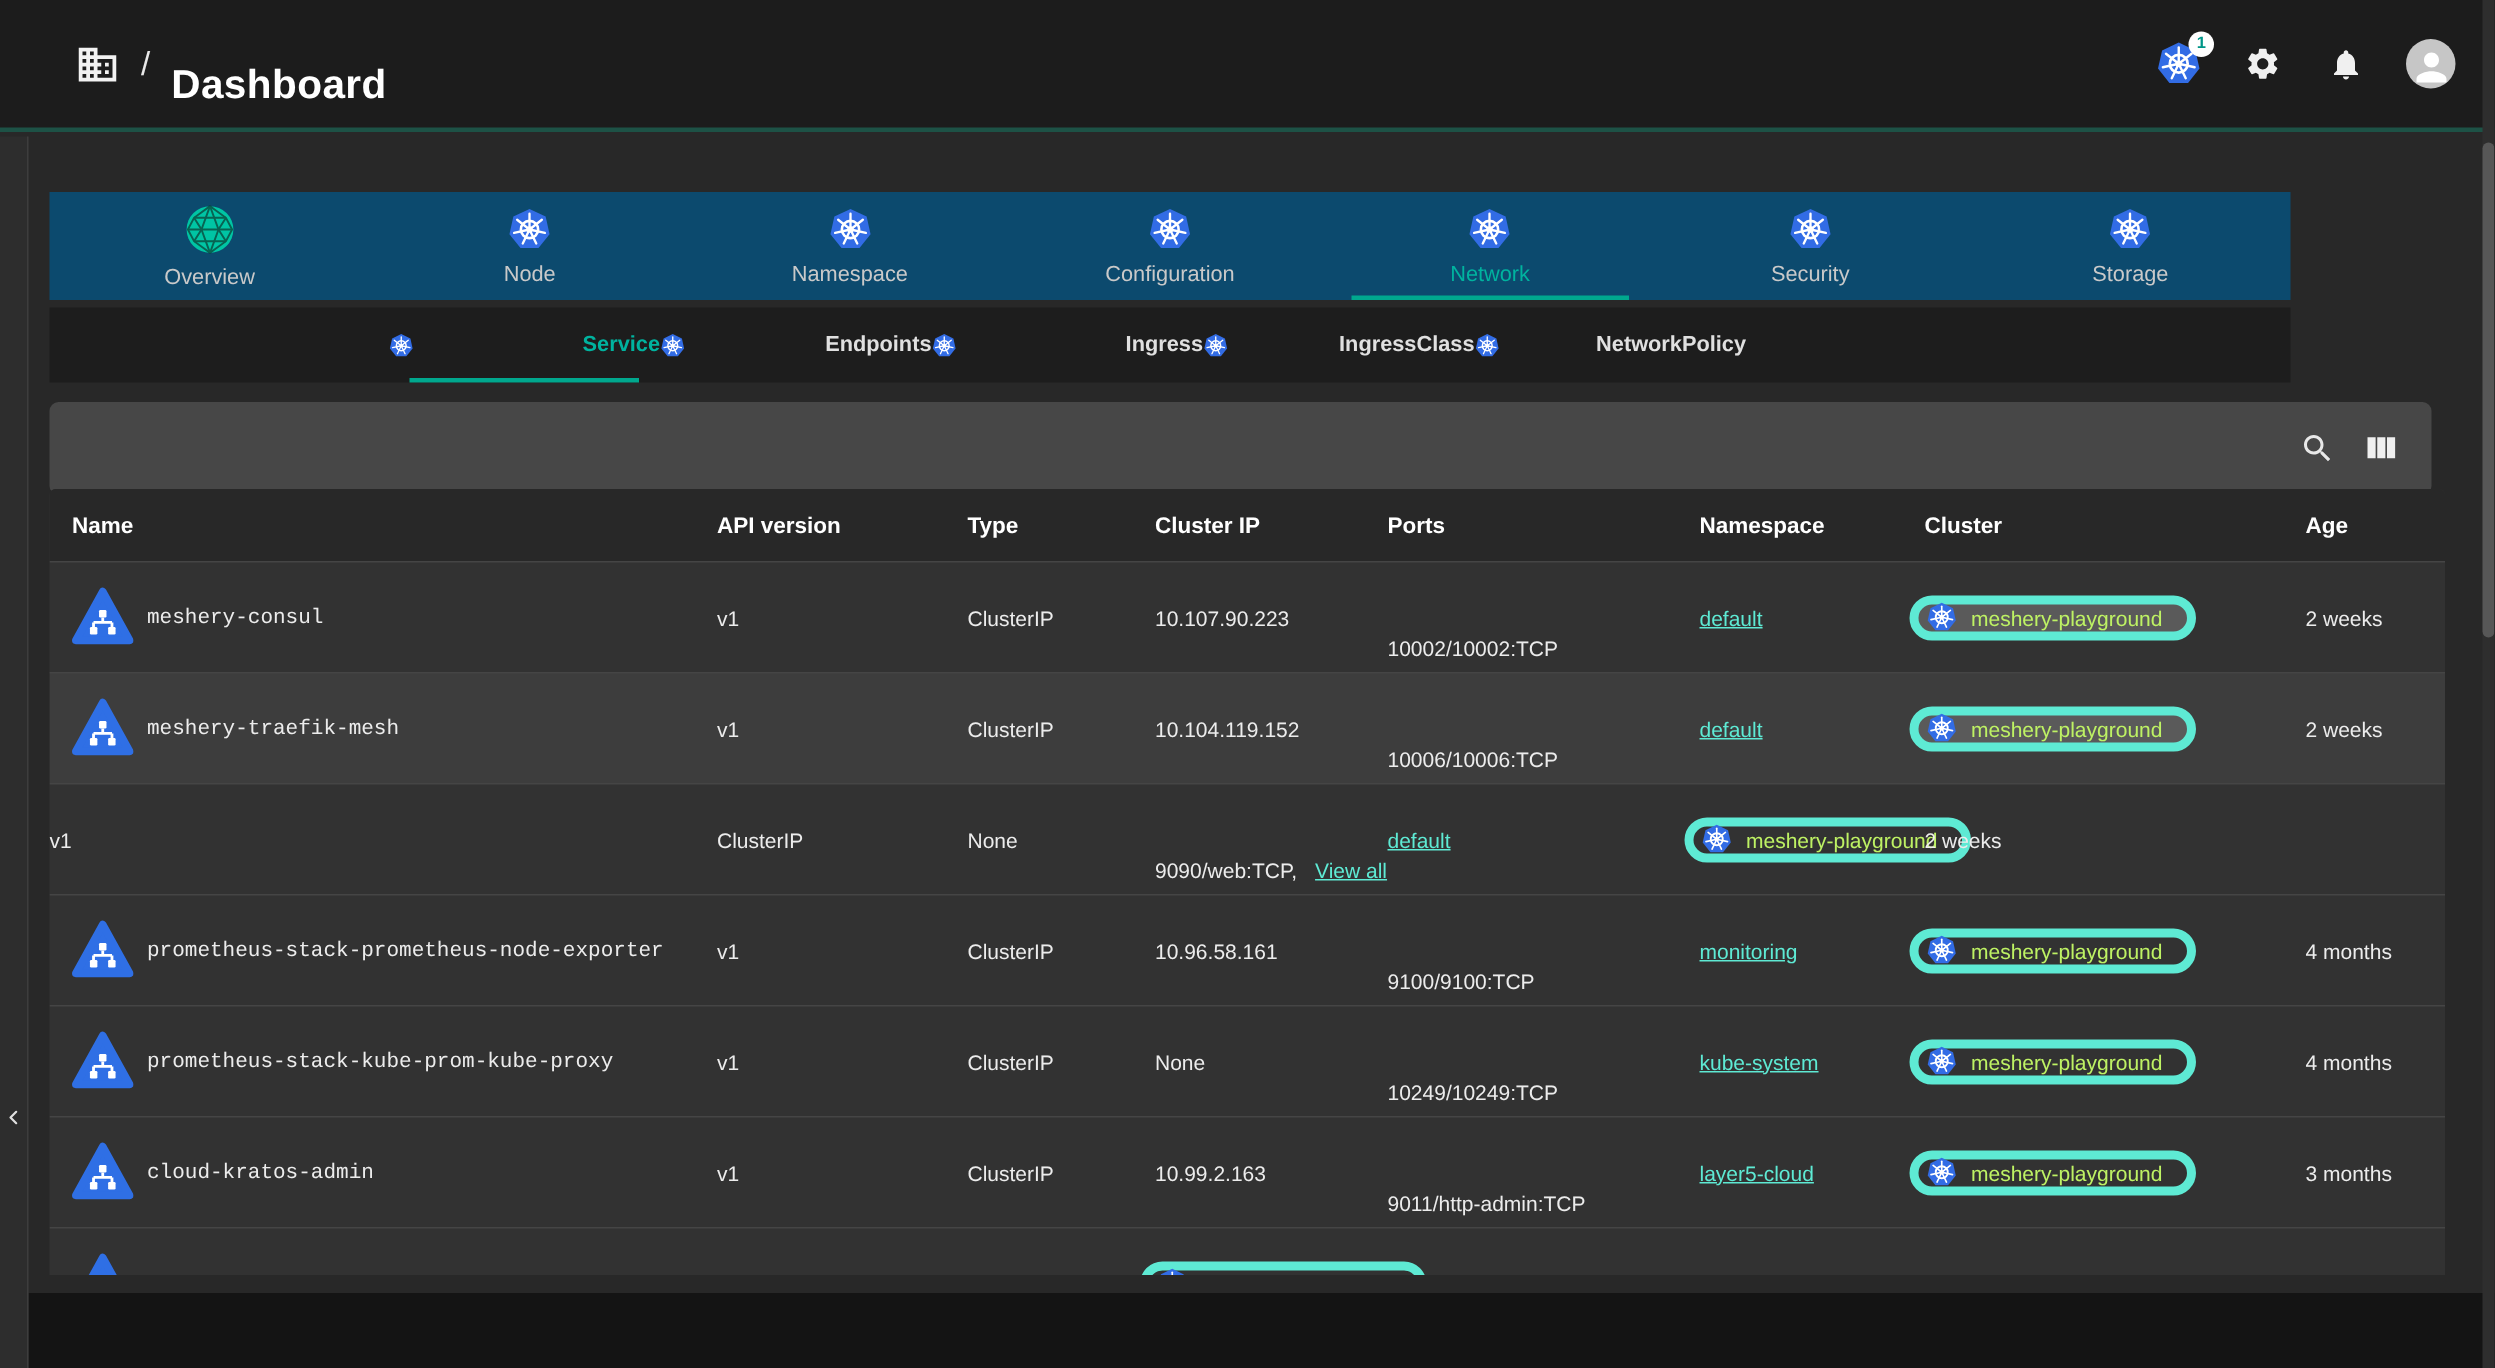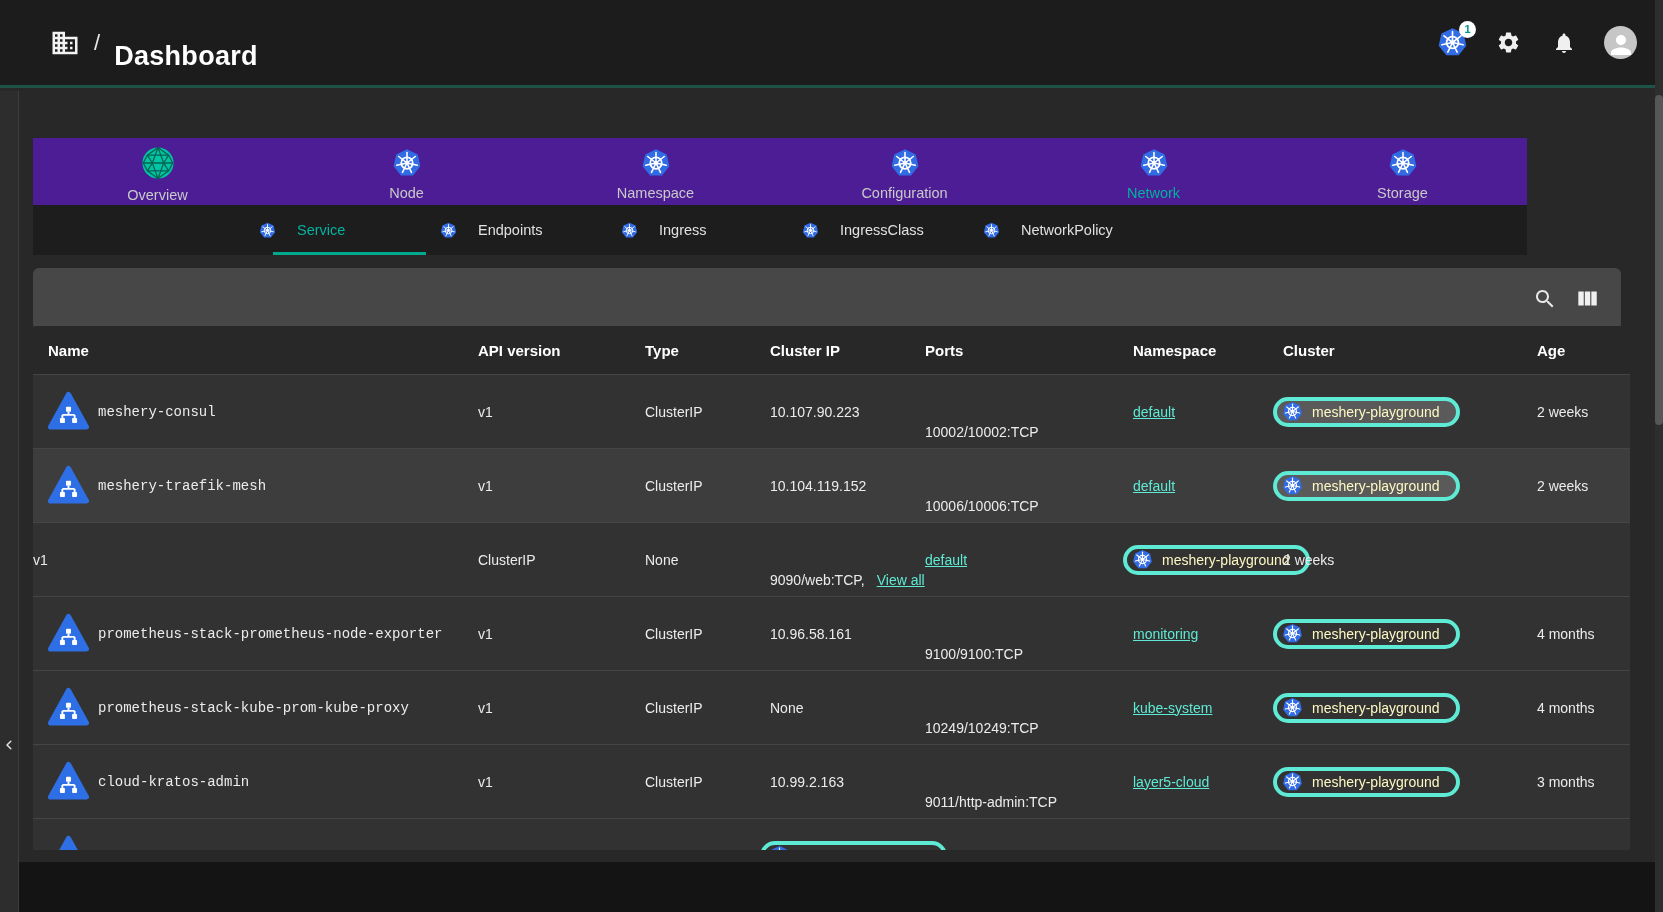--- a/index.html
+++ b/index.html
@@ -25,36 +25,36 @@
                font-size:11px; font-weight:700; color:#009688; }
   .avatar { width:33px; height:33px; border-radius:50%; background:#c6c6c6; display:flex;
             align-items:center; justify-content:center; overflow:hidden; cursor:pointer; }
 
   
   .rail { position:absolute; left:0; top:91px; width:19px; height:821px; background:#2d2d2d;
           border-right:1px solid #3d3d3d; z-index:4; }
   .rail .chev { position:absolute; left:1px; top:642px; width:16px; height:24px; cursor:pointer; }
 
   
-  .tabbar { position:absolute; left:33px; top:138px; width:1494px; height:72px; background:#4c1d95;
+  .tabbar { position:absolute; left:33px; top:128px; width:1494px; height:72px; background:#0c4a6e;
             display:flex;justify-content:center; }
   .tab { position:relative; flex:1; display:flex; flex-direction:column; align-items:center;
          justify-content:center; gap:7px; cursor:pointer; }
   .tab .ticon { width:30px; height:30px; }
   .tab .ic-meshery { width:34px; height:34px; }
   .tab .tlabel { font-size:14.5px; color:#c9c9c9; }
   .tab.active .tlabel { color:#00B39F; }
   .tab.active::after { content:""; position:absolute; left:14px; right:14px; bottom:0; height:3px;
                        background:#00A88E; }
 
   
   .subtabbar { position:absolute; left:33px; top:205px; width:1494px; height:50px; background:#1d1d1d;
                display:flex; padding-left:226px; }
-  .subtab { position:relative; width:181px; display:flex; align-items:center; justify-content:flex-start;
-            gap:21px; cursor:pointer; }
+  .subtab { position:relative; width:181px; display:flex; align-items:center; justify-content:space-between;
+            gap:2px; cursor:pointer;font-weight:bold; }
   .subtab .sicon { width:17px; height:17px; }
   .subtab .slabel { font-size:14.5px; color:#e0e0e0; }
   .subtab.active .slabel { color:#00B39F; }
   .subtab.active::after { content:""; position:absolute; left:14px; right:14px; bottom:0; height:3px;
                           background:#00A88E; }
 
   
   .toolbar { position:absolute; left:33px; top:268px; width:1588px; height:62px; background:#474747;
              border-radius:6px; display:flex; align-items:center; justify-content:flex-end;
              gap:16px; padding-right:21px; }
@@ -69,22 +69,22 @@
   .thead { height:48px; background:#282828; }
   .th { color:#ffffff; font-size:15px; font-weight:700; }
   .th:first-child { padding-left:15px; }
   .trow { height:74px; border-top:1px solid #454545; background:#323232; }
   .trow:nth-child(2) { background:#3d3d3d; }
   .td { color:#ececec; font-size:14px; }
   .td-name { display:flex; align-items:center; gap:9px; padding-left:15px;font-family:Liberation Mono, monospace; }
   .svc { width:41px; height:41px; flex:0 0 auto; }
   .td-ports { display:flex; align-items:center; gap:12px;margin-top:40px; }
   .link { color:#5eead4; text-decoration:underline; cursor:pointer; }
-  .chip { display:inline-flex; align-items:center; gap:9px; height:30px; border:4px solid #5eead4;
-          border-radius:16px; padding:0 16px 0 5px; margin-left:-10px; color:#fef9c3; font-size:14px;
+  .chip { display:inline-flex; align-items:center; gap:9px; height:30px; border:6px solid #5eead4;
+          border-radius:16px; padding:0 16px 0 5px; margin-left:-10px; color:#bef264; font-size:14px;
           cursor:pointer; max-width:240px; white-space:nowrap; }
   .trow:nth-child(1) .chip, .trow:nth-child(2) .chip { background:#5a5a5a; }
   .chip .cicon { width:21px; height:21px; flex:0 0 auto; }
 
   
   .bottom-strip { position:absolute; left:0; top:862px; width:1663px; height:50px; background:#141414; }
   .scrollbar { position:absolute; left:1655px; top:0; width:8px; height:912px; background:#2e2e2e;
                z-index:9; }
   .thumb { position:absolute; left:0; top:95px; width:8px; height:330px; background:#575757;
            border-radius:4px; cursor:pointer; }
@@ -225,20 +225,27 @@
   </div>
 
   <div class="tab active">
     <svg class="ticon ic-k8s" viewBox="0 0 24 24">
           <use href="#def-k8s"></use>
         </svg>
 
     <span class="tlabel">Network</span>
   </div>
 
+  <div class="tab">
+    <svg class="ticon ic-k8s" viewBox="0 0 24 24">
+          <use href="#def-k8s"></use>
+        </svg>
+
+    <span class="tlabel">Security</span>
+  </div>
 
   <div class="tab">
     <svg class="ticon ic-k8s" viewBox="0 0 24 24">
           <use href="#def-k8s"></use>
         </svg>
 
     <span class="tlabel">Storage</span>
   </div>
 </div>
 

